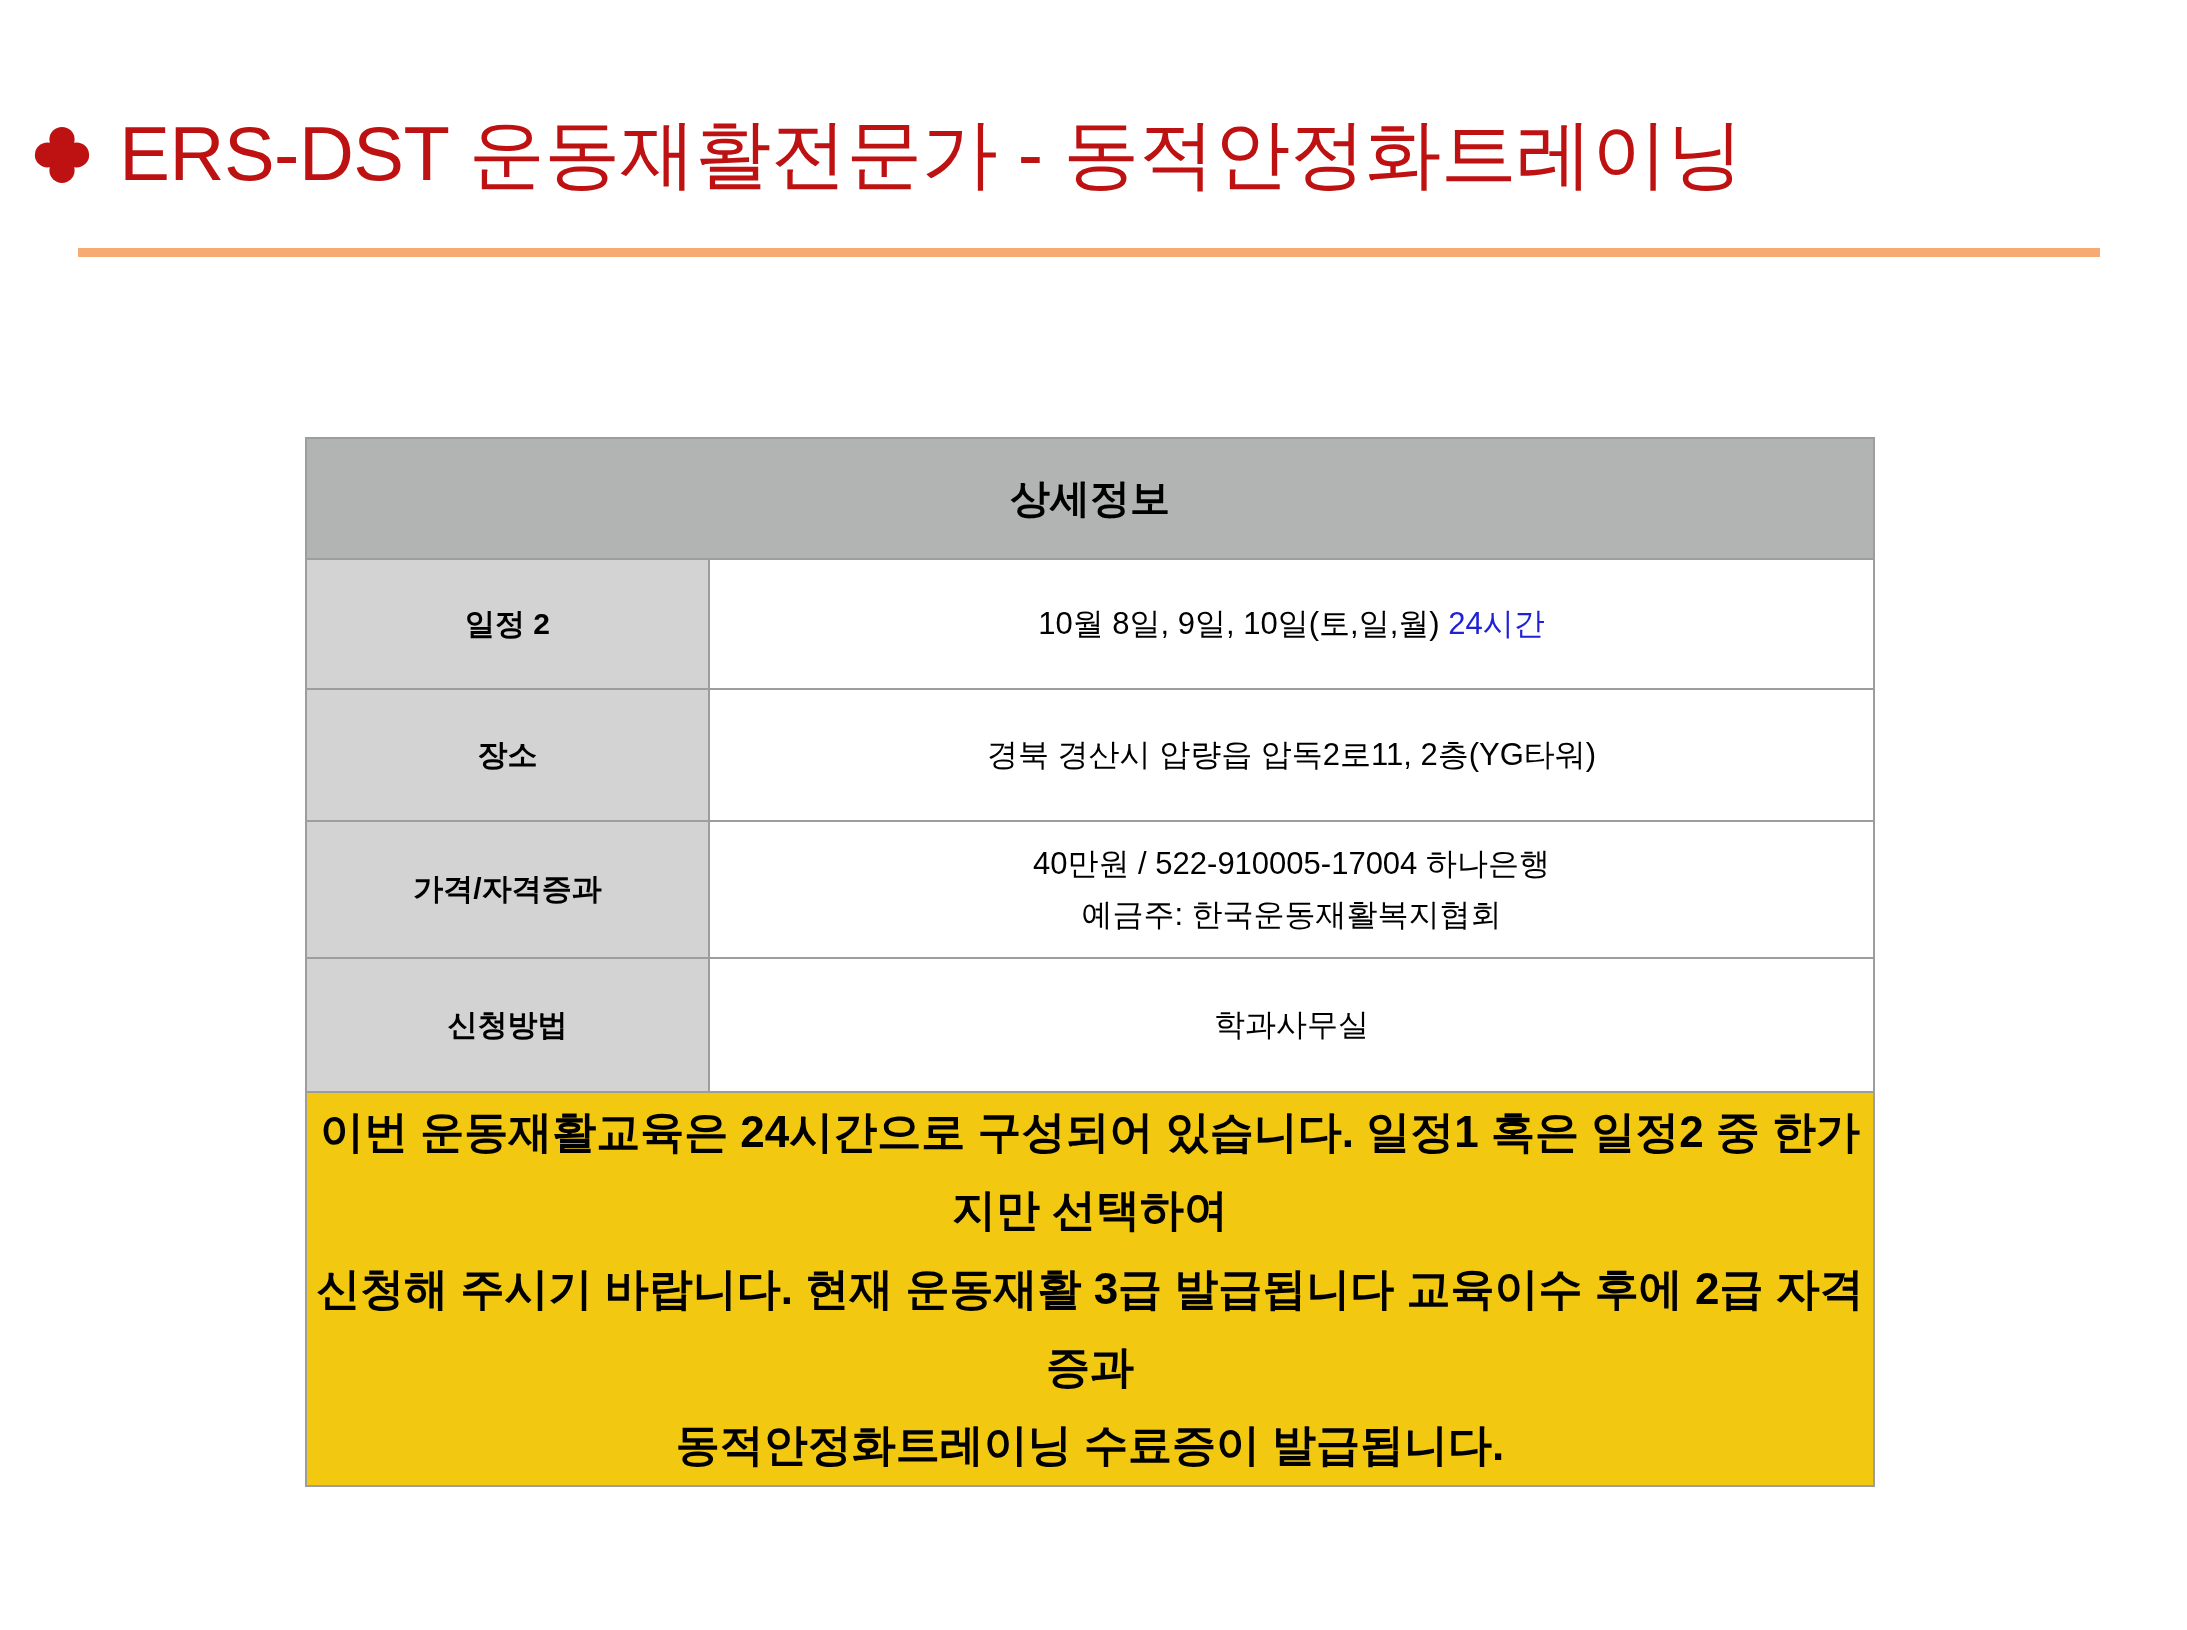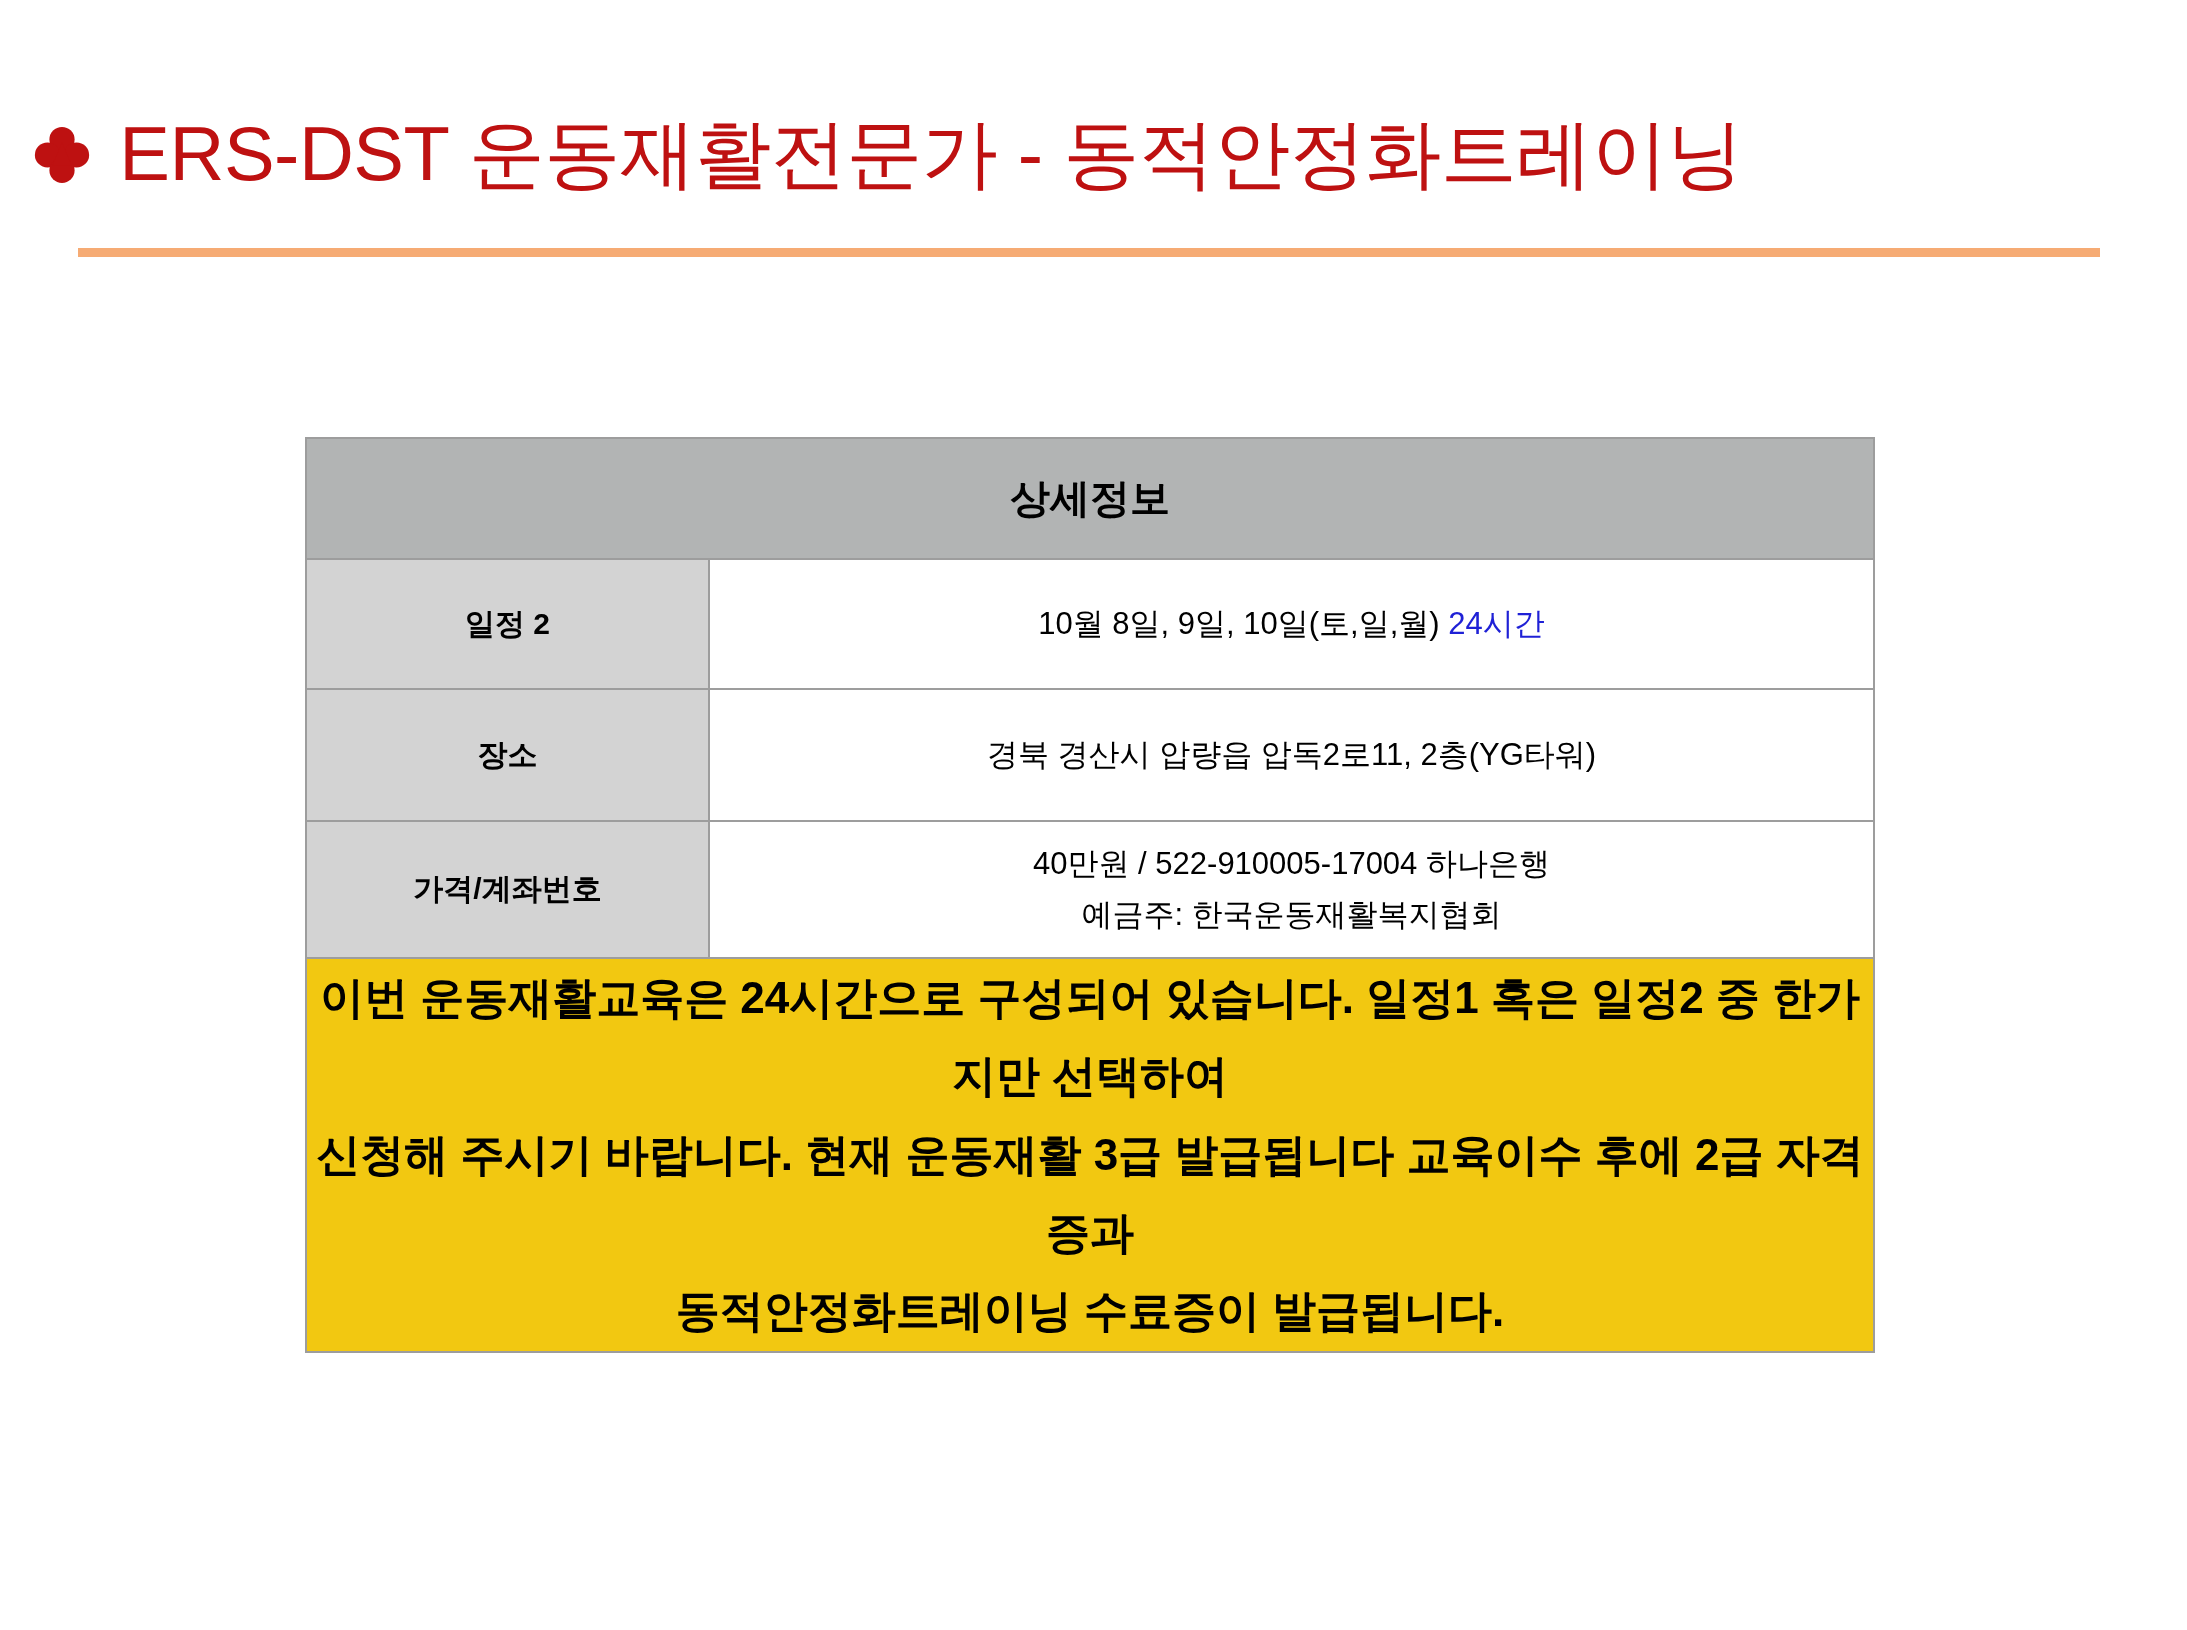--- a/index.html
+++ b/index.html
@@ -152,27 +152,31 @@
       <td class="cell-label">일정 2</td>
       <td class="cell-value"><span>10월 8일, 9일, 10일(토,일,월) </span><span class="accent-blue">24시간</span></td>
     </tr>
 
     <tr class="row-h-130">
       <td class="cell-label">장소</td>
       <td class="cell-value">경북 경산시 압량읍 압독2로11, 2층(YG타워)</td>
     </tr>
 
     <tr class="row-h-135">
-      <td class="cell-label">가격/계좌번호</td>
+      <td class="cell-label">가격/자격증과</td>
       <td class="cell-value">
         <span class="notice-line">40만원 / 522-910005-17004 하나은행</span>
         <span class="notice-line">예금주: 한국운동재활복지협회</span>
       </td>
     </tr>
 
+    <tr class="row-h-132">
+      <td class="cell-label">신청방법</td>
+      <td class="cell-value">학과사무실</td>
+    </tr>
 
     <tr>
       <td class="cell-notice" colspan="2">
         <span class="notice-line">이번 운동재활교육은 24시간으로 구성되어 있습니다. 일정1 혹은 일정2 중 한가지만 선택하여</span>
         <span class="notice-line">신청해 주시기 바랍니다. 현재 운동재활 3급 발급됩니다 교육이수 후에 2급 자격증과</span>
         <span class="notice-line">동적안정화트레이닝 수료증이 발급됩니다.</span>
       </td>
     </tr>
   </tbody>
 </table>

